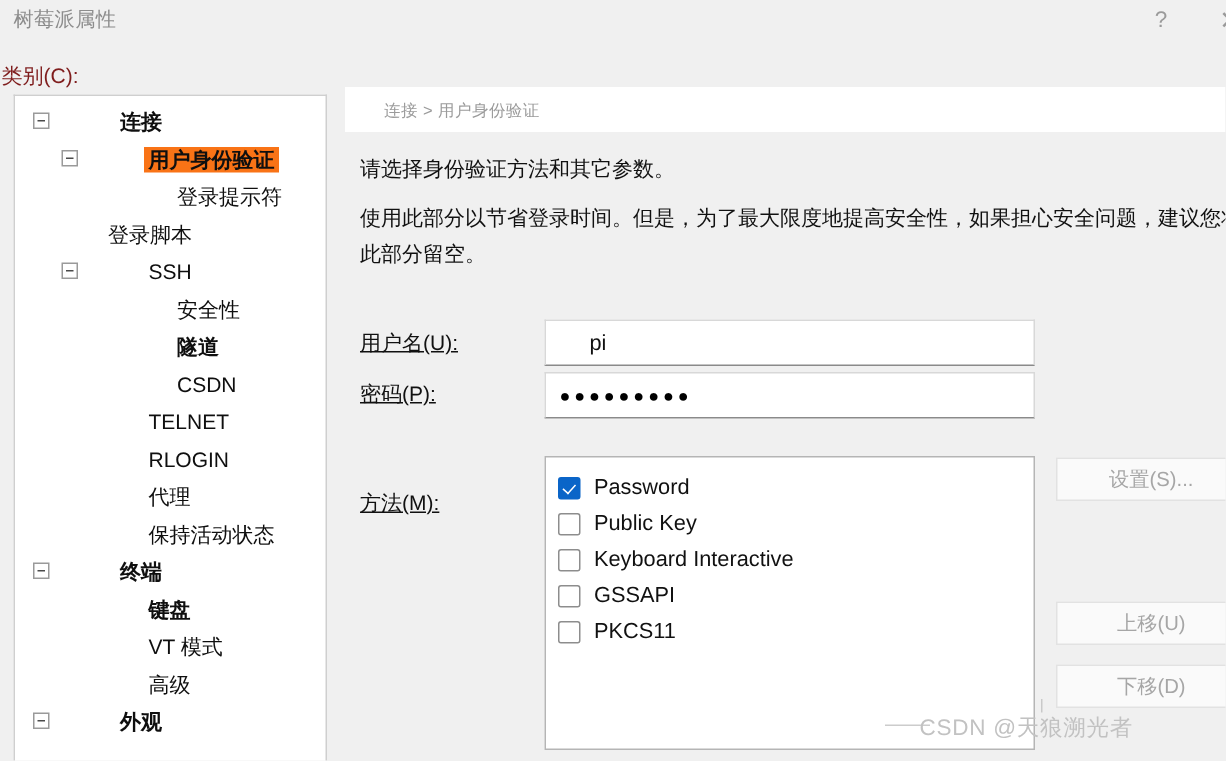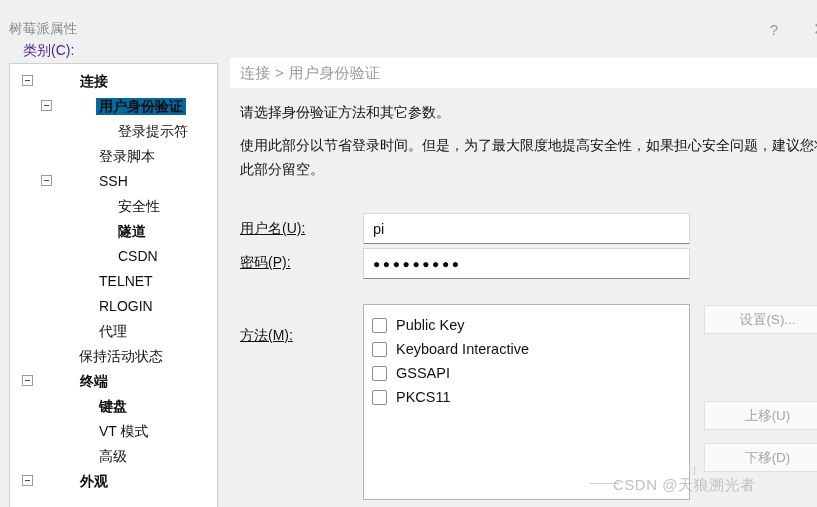--- a/index.html
+++ b/index.html
@@ -16,21 +16,20 @@
     color: #1a1a1a;
     -webkit-font-smoothing: antialiased;
   }
 
   
   .titlebar {
     position: absolute;
     left: 0; top: 0;
     width: 817px; height: 27px;
     background: #f0f0f0;
-    margin-top: 16px;
   }
   .titlebar-text {
     position: absolute;
     left: 9px; top: 4px;
     font-size: 13.5px;
     color: #8d8d8d;
     letter-spacing: 0.2px;
   }
   .titlebar-buttons {
     position: absolute;
@@ -51,23 +50,23 @@
   }
   .tb-btn.help { font-size: 15px; }
   .tb-btn.close {
     font-size: 17px;
     margin-right: -26px;
   }
 
   
   .category-label {
     position: absolute;
-    left: 23px; top: 42px;
+    left: 1px; top: 42px;
     font-size: 14px;
-    color: #4c1d95;
+    color: #7f1d1d;
   }
 
   
   .tree-panel {
     position: absolute;
     left: 9px; top: 63px;
     width: 209px; height: 444px;
     background: #ffffff;
     border: 1px solid #cfcfcf;
     border-bottom: none;
@@ -87,21 +86,21 @@
     padding-left: 39px;
   }
   .tree-label {
     font-size: 14px;
     color: #0f0f0f;
     padding: 1px 3px 2px 3px;
     line-height: 1;
   }
   .tree-label.bold { font-weight: bold; }
   .tree-label.selected {
-    background: #0369a1;
+    background: #f97316;
   }
   
   .expander {
     position: absolute;
     width: 11px; height: 11px;
     box-sizing: border-box;
     border: 1px solid #9a9a9a;
     background: #fff;
   }
   .expander::before {
@@ -132,22 +131,22 @@
   }
   .breadcrumb {
     position: absolute;
     left: 0; top: 0;
     width: 587px; height: 30px;
     background: #ffffff;
     display: flex;
     align-items: center;
   }
   .breadcrumb-text {
-    margin-left: 10px;
-    font-size: 15px;
+    margin-left: 26px;
+    font-size: 11px;
     color: #9b9b9b;
     letter-spacing: 0.3px;
   }
 
   .intro1 {
     position: absolute;
     left: 10px; top: 46px;
     font-size: 14px;
     color: #111;
     white-space: nowrap;
@@ -178,21 +177,21 @@
     left: 133px;
     width: 327px; height: 31px;
     background: #ffffff;
     border: 1px solid #d8d8d8;
     border-bottom: 1px solid #8a8a8a;
     box-sizing: border-box;
     display: flex;
     align-items: center;
     overflow: hidden;
   }
-  .textbox.user { top: 155px; }
+  .textbox.user { top: 155px; padding-left: 20px; }
   .textbox.pass { top: 190px; }
   .textbox-value {
     margin-left: 9px;
     font-size: 14.5px;
     color: #111;
   }
   .textbox-value.dots {
     font-size: 12px;
     letter-spacing: 2.6px;
     color: #000;
@@ -302,21 +301,21 @@
         <span class="tree-label bold" style="margin-left: 28px;">连接</span>
       </div>
       <div class="tree-row">
         <span class="expander" style="left: 31px; top: 6px;"></span>
         <span class="tree-label bold selected" style="margin-left: 47px;">用户身份验证</span>
       </div>
       <div class="tree-row">
         <span class="tree-label" style="margin-left: 66px;">登录提示符</span>
       </div>
       <div class="tree-row">
-        <span class="tree-label" style="margin-left: 47px;">登录脚本</span>
+        <span class="tree-label" style="margin-left: 20px;">登录脚本</span>
       </div>
       <div class="tree-row">
         <span class="expander" style="left: 31px; top: 6px;"></span>
         <span class="tree-label" style="margin-left: 47px;">SSH</span>
       </div>
       <div class="tree-row">
         <span class="tree-label" style="margin-left: 66px;">安全性</span>
       </div>
       <div class="tree-row">
         <span class="tree-label bold" style="margin-left: 66px;">隧道</span>
@@ -327,21 +326,21 @@
       <div class="tree-row">
         <span class="tree-label" style="margin-left: 47px;">TELNET</span>
       </div>
       <div class="tree-row">
         <span class="tree-label" style="margin-left: 47px;">RLOGIN</span>
       </div>
       <div class="tree-row">
         <span class="tree-label" style="margin-left: 47px;">代理</span>
       </div>
       <div class="tree-row">
-        <span class="tree-label" style="margin-left: 27px;">保持活动状态</span>
+        <span class="tree-label" style="margin-left: 47px;">保持活动状态</span>
       </div>
       <div class="tree-row">
         <span class="expander" style="left: 12px; top: 6px;"></span>
         <span class="tree-label bold" style="margin-left: 28px;">终端</span>
       </div>
       <div class="tree-row">
         <span class="tree-label bold" style="margin-left: 47px;">键盘</span>
       </div>
       <div class="tree-row">
         <span class="tree-label" style="margin-left: 47px;">VT 模式</span>
@@ -392,20 +391,24 @@
   </div>
 
   <div class="field-label label-pass">密码(P):</div>
   <div class="textbox pass">
     <span class="textbox-value dots">●●●●●●●●●</span>
   </div>
 
   <div class="field-label label-method">方法(M):</div>
   <div class="listbox" id="method-list">
       <div class="list-item">
+        <span class="cb checked"></span>
+        <span class="list-item-label">Password</span>
+      </div>
+      <div class="list-item">
         <span class="cb"></span>
         <span class="list-item-label">Public Key</span>
       </div>
       <div class="list-item">
         <span class="cb"></span>
         <span class="list-item-label">Keyboard Interactive</span>
       </div>
       <div class="list-item">
         <span class="cb"></span>
         <span class="list-item-label">GSSAPI</span>

